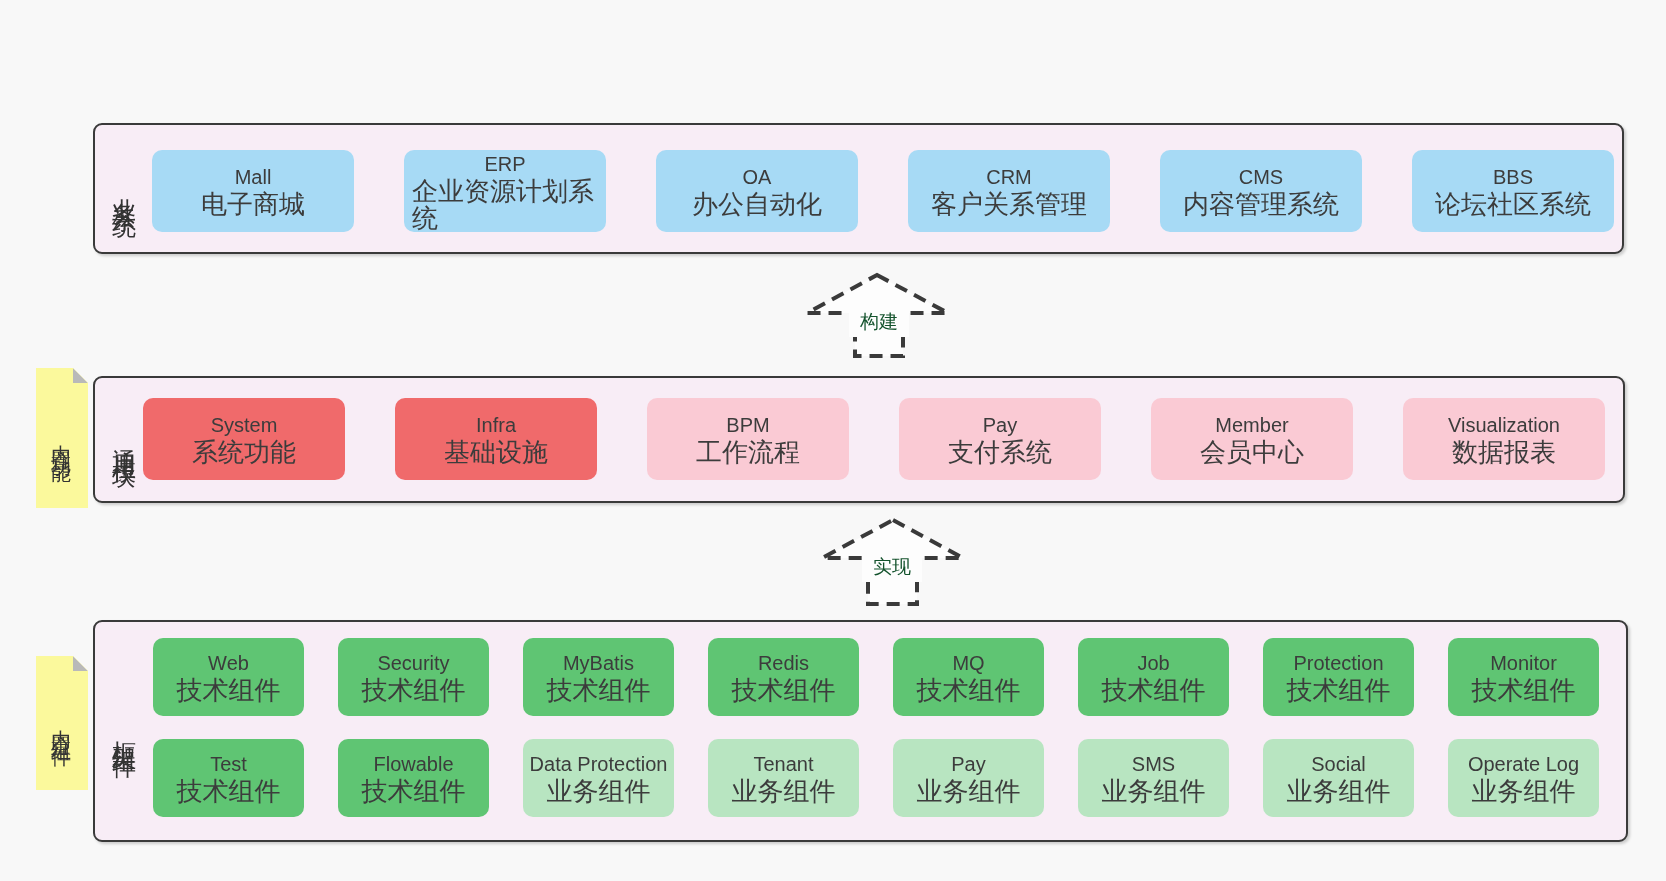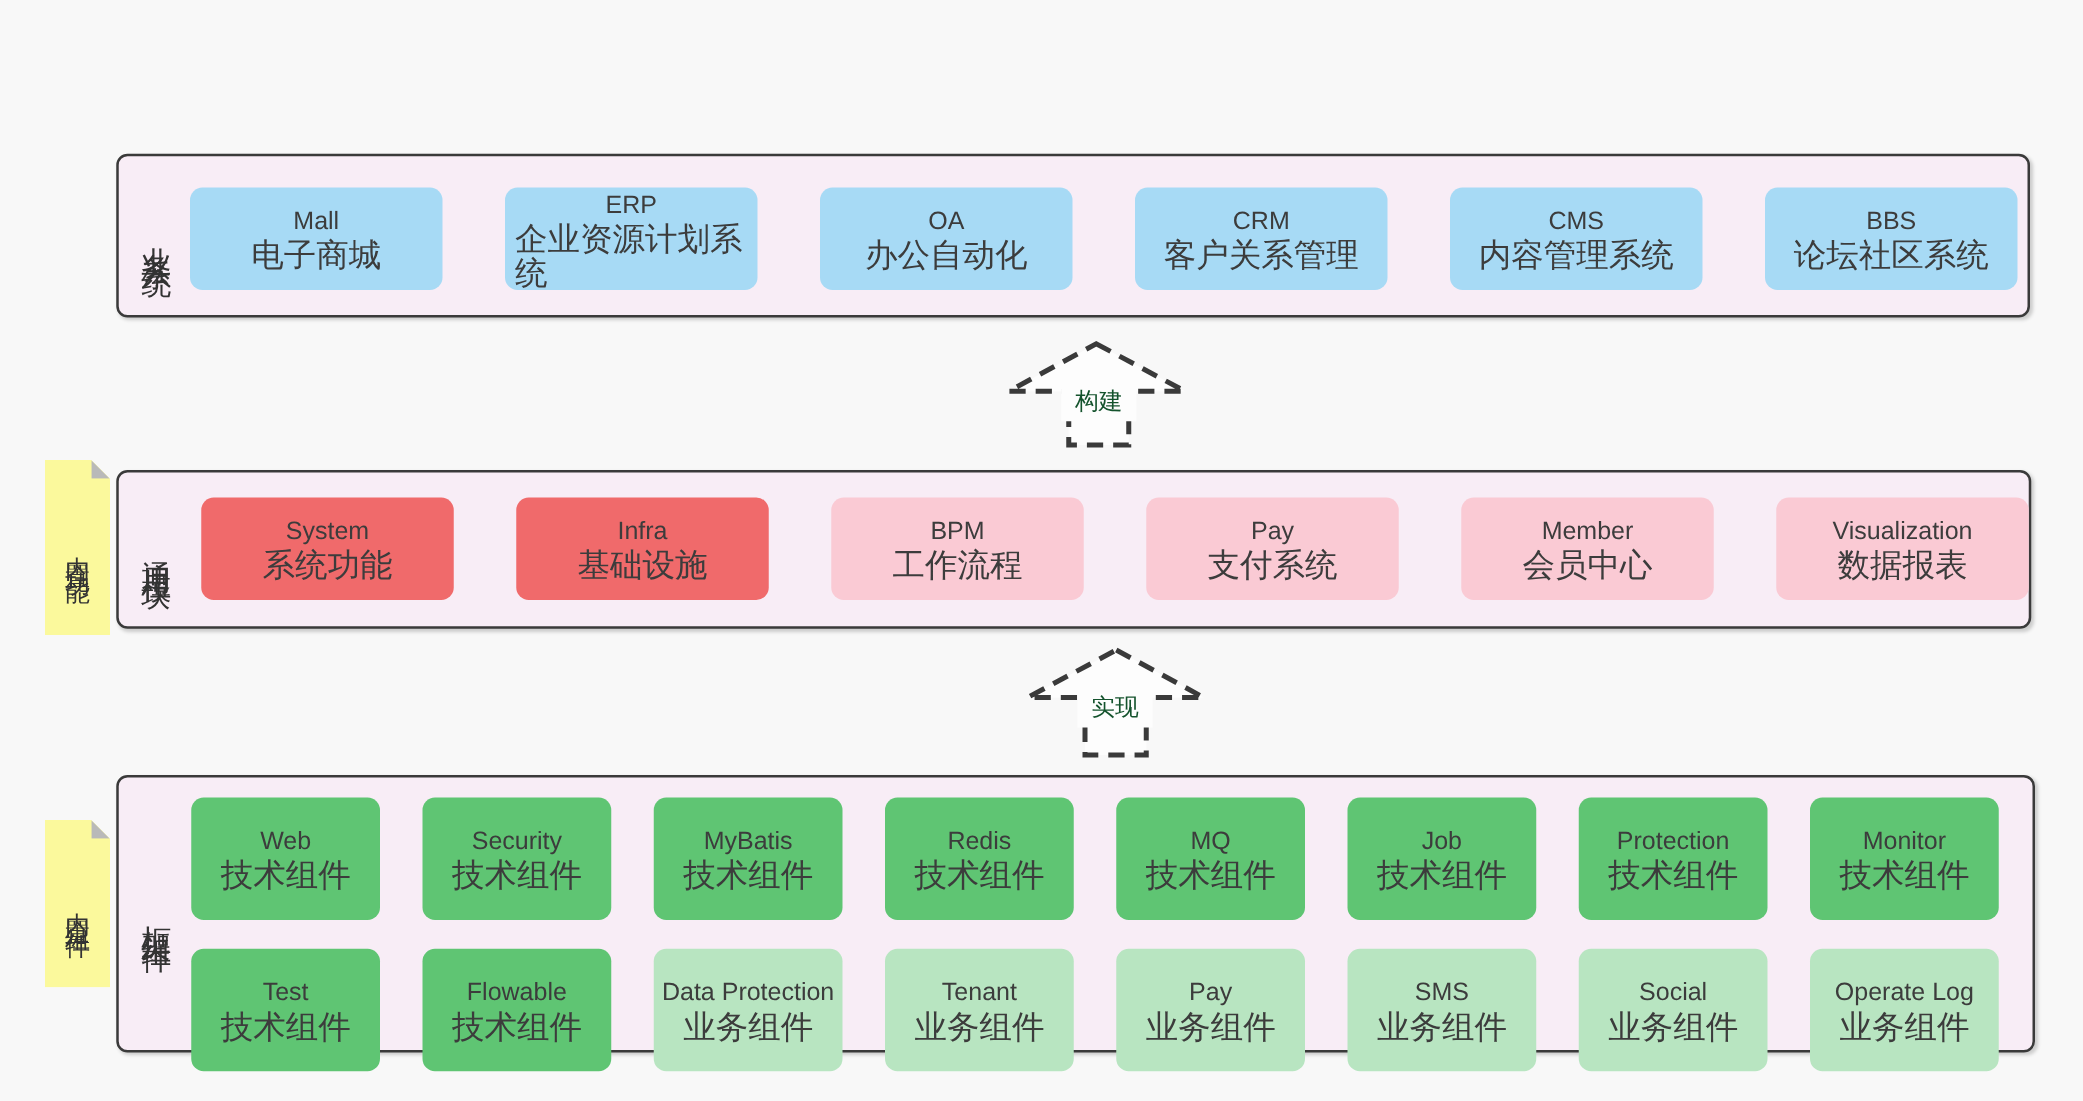--- a/index.html
+++ b/index.html
@@ -15,30 +15,30 @@
   #panel-modules   { left:93px; top:376px; width:1532px; height:127px; }
   #panel-framework { left:93px; top:620px; width:1535px; height:222px; }
 
   .v-label {
     position:absolute; left:13px; top:50%; transform:translateY(-50%);
     writing-mode:vertical-rl; text-orientation:upright;
     font-size:24px; letter-spacing:5px; color:#333; white-space:nowrap;
   }
   .boxes { position:absolute; display:flex; }
   #panel-business .boxes { left:57px; top:25px; gap:50px; }
-  #panel-modules  .boxes { left:66px; top:20px; gap:50px; }
+  #panel-modules  .boxes { left:48px; top:20px; gap:50px; }
   #panel-framework .rows { position:absolute; left:58px; top:16px; display:flex; flex-direction:column; gap:23px; }
   .frow { display:flex; gap:34px; }
 
   .box {
     border-radius:10px; display:flex; flex-direction:column; align-items:center;
     justify-content:center; text-align:left; box-sizing:border-box;
   }
   .box-lg { width:202px; height:82px; padding:0 8px; }
-  .box-sm { width:151px; height:98px; padding:0 6px; }
+  .box-sm { width:151px; height:78px; padding:0 6px; }
   .box .en { font-size:20px; line-height:27px; }
   .box .zh { font-size:26px; line-height:27px; }
   .blue  { background:#a7daf5; }
   .red   { background:#f06a6b; }
   .pink  { background:#facad4; }
   .green { background:#5fc573; }
   .lgreen{ background:#b8e5c1; }
 
   .note-tab {
     position:absolute; left:36px; width:52px; background:#fbf99c;

